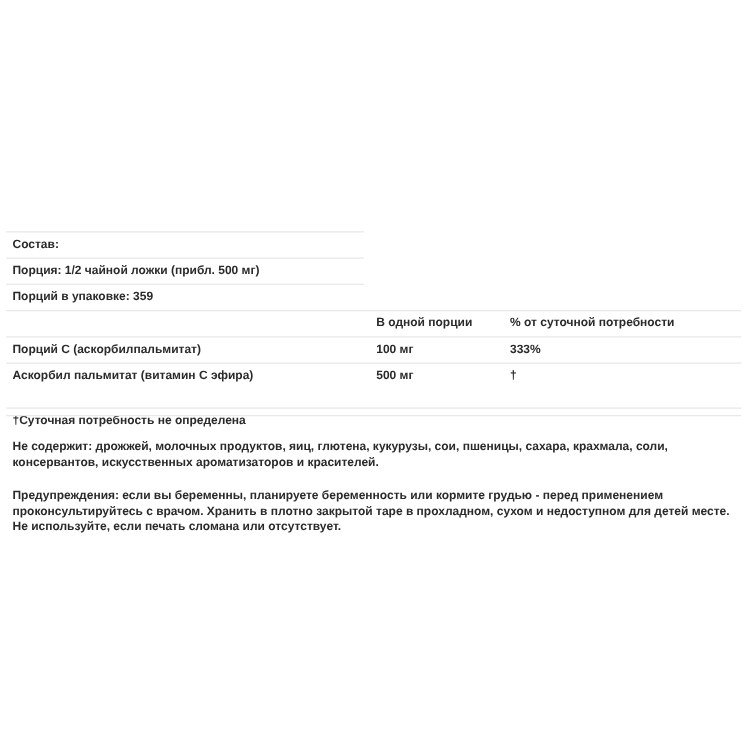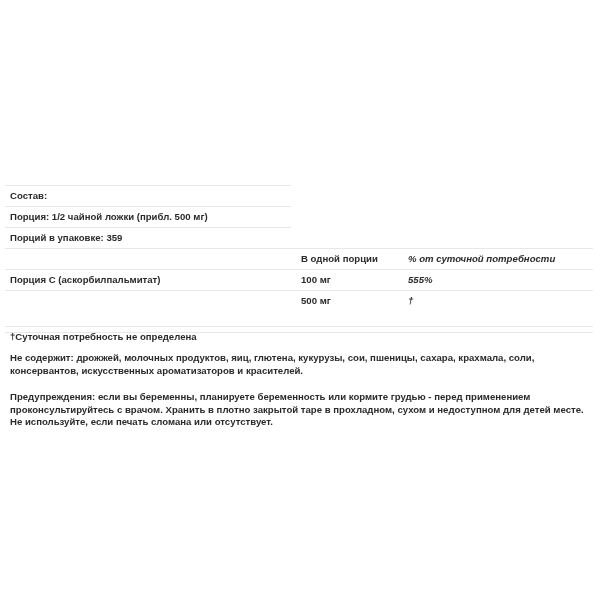--- a/index.html
+++ b/index.html
@@ -14,21 +14,21 @@
       box-sizing: border-box;
       text-align: right;
     }
     .row .cell {
       position: absolute; top: 0; line-height: 20px; white-space: nowrap;
     }
     .short { width: 286px; }
     .full { width: 588px; }
     .c1 { left: 5px; }
     .c2 { left: 296px; }
-    .c3 { left: 403px; font-style: italic; }
+    .c3 { left: 403px; }
     .bottom-line {
       position: absolute; left: 5px; width: 588px; top: 332px;
       border-top: 1px solid #e8e8e8; height: 0;
     }
     .para {
       position: absolute; left: 10px; width: 585px;
       line-height: 12.5px; margin: 0;
     }
   </style>
 </head>
@@ -44,25 +44,26 @@
   <div class="row short" style="top:227px">
     <span class="cell c1">Порций в упаковке: 359</span>
   </div>
 
   <div class="row full" style="top:248px">
     <span class="cell c1"></span>
     <span class="cell c2">В одной порции</span>
     <span class="cell c3">% от суточной потребности</span>
   </div>
   <div class="row full" style="top:269px">
-    <span class="cell c1">Порция C (аскорбилпальмитат)</span>
+    <span class="cell c1">Порций C (аскорбилпальмитат)</span>
     <span class="cell c2">100 мг</span>
-    <span class="cell c3">555%</span>
+    <span class="cell c3">333%</span>
   </div>
   <div class="row full" style="top:290px">
+    <span class="cell c1">Аскорбил пальмитат (витамин C эфира)</span>
     <span class="cell c2">500 мг</span>
     <span class="cell c3">†</span>
   </div>
   <div class="row full" style="top:326px">
     <span class="cell c1">†Суточная потребность не определена</span>
   </div>
   <div class="bottom-line"></div>
 </div>
 
 <p class="para" style="top:352px">Не содержит: дрожжей, молочных продуктов, яиц, глютена, кукурузы, сои, пшеницы, сахара, крахмала, соли, консервантов, искусственных ароматизаторов и красителей.</p>

